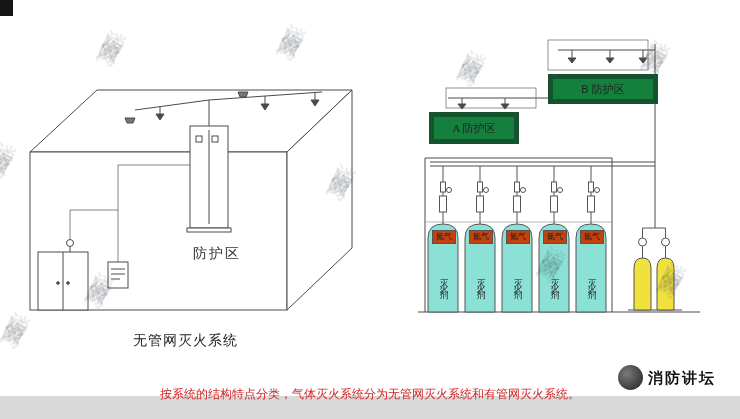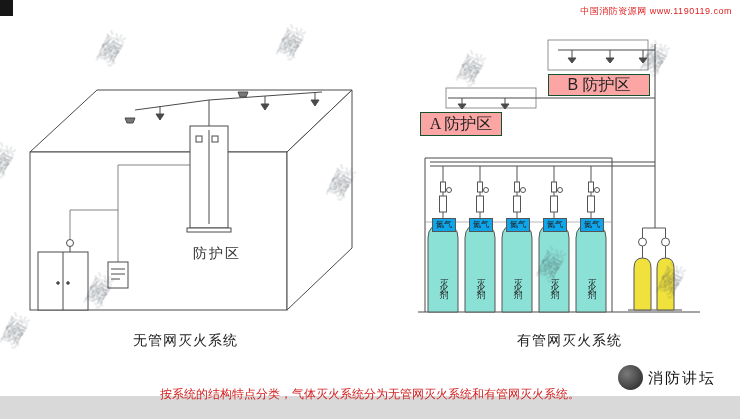--- a/index.html
+++ b/index.html
@@ -8,33 +8,33 @@
     background:#ffffff;font-family:"Liberation Sans", sans-serif;color:#222;
   }
   svg{position:absolute;left:0;top:0;}
   .overlay{position:absolute;}
   .site-credit{top:5px;right:8px;font-size:9px;color:#e02020;letter-spacing:.5px;}
   .corner-mark{left:0;top:0;width:13px;height:16px;background:#161616;}
   .zone-label-left{left:193px;top:245px;font-size:14px;color:#333;letter-spacing:2px;}
   .caption{font-size:14px;color:#222;text-align:right;letter-spacing:1px;}
   .caption-left{left:93px;top:332px;width:145px;}
   .caption-right{left:472px;top:332px;width:150px;}
-  .zone-box{background:#fca5a5;border:1px solid #14532d;text-align:center;font-size:16px;color:#222;}
-  .zone-a{left:420px;top:112px;width:80px;height:22px;line-height:22px;font-family:Liberation Serif, serif;}
+  .zone-box{background:#15803d;border:5px solid #14532d;text-align:center;font-size:11px;color:#222;}
+  .zone-a{left:429px;top:112px;width:80px;height:22px;line-height:22px;font-family:Liberation Serif, serif;}
   .zone-b{left:548px;top:74px;width:100px;height:20px;line-height:20px;}
-  .n2-label{top:218px;width:22px;height:12px;line-height:12px;background:#0ea5e9;border:1px solid #555;
+  .n2-label{top:230px;width:22px;height:12px;line-height:12px;background:#c2410c;border:1px solid #555;
     font-size:8px;text-align:center;color:#222;}
   .agent-label{top:248px;width:13px;height:62px;writing-mode:vertical-rl;text-orientation:upright;
     font-size:9px;letter-spacing:5px;color:#1a1a1a;text-align:center;}
   .footer-bar{left:0;bottom:0;width:740px;height:23px;background:#d9d9d9;}
   .footer-text{left:0;bottom:0;width:740px;height:36px;line-height:23px;text-align:center;
     font-size:12px;color:#d42020;}
   .brand-logo{left:618px;top:365px;width:25px;height:25px;border-radius:50%;
     background:radial-gradient(circle at 35% 35%, #7a7a7a, #1f1f1f);}
-  .brand-name{left:648px;top:369px;font-size:15px;font-weight:normal;color:#111;letter-spacing:2px;}
+  .brand-name{left:648px;top:369px;font-size:15px;font-weight:bold;color:#111;letter-spacing:2px;}
   .wm{position:absolute;writing-mode:vertical-rl;text-orientation:upright;font-size:21px;
     letter-spacing:4px;color:rgba(70,80,90,0.10);font-weight:bold;transform:rotate(26deg);pointer-events:none;}
 </style>
 </head>
 <body>
 
 <div class="stage">
 
   <svg width="740" height="419" viewBox="0 0 740 419">
 
@@ -179,25 +179,23 @@
       <circle cx="642.5" cy="242" r="4" fill="#fff"></circle>
       <circle cx="665.5" cy="242" r="4" fill="#fff"></circle>
       <line x1="642.5" y1="238" x2="642.5" y2="228"></line>
       <line x1="665.5" y1="238" x2="665.5" y2="228"></line>
       <line x1="642.5" y1="228" x2="665.5" y2="228"></line>
     </g>
   </svg>
 
   <div class="overlay corner-mark"></div>
 
-  <div class="overlay site-credit">中国消防资源网 www.1190119.com</div>
 
   <div class="overlay zone-label-left">防护区</div>
   <div class="overlay caption caption-left">无管网灭火系统</div>
-  <div class="overlay caption caption-right">有管网灭火系统</div>
 
   <div class="overlay zone-box zone-a">A 防护区</div>
   <div class="overlay zone-box zone-b">B 防护区</div>
 
   <div class="overlay n2-label" style="left:432px">氮气</div>
   <div class="overlay n2-label" style="left:469px">氮气</div>
   <div class="overlay n2-label" style="left:506px">氮气</div>
   <div class="overlay n2-label" style="left:543px">氮气</div>
   <div class="overlay n2-label" style="left:580px">氮气</div>
 

